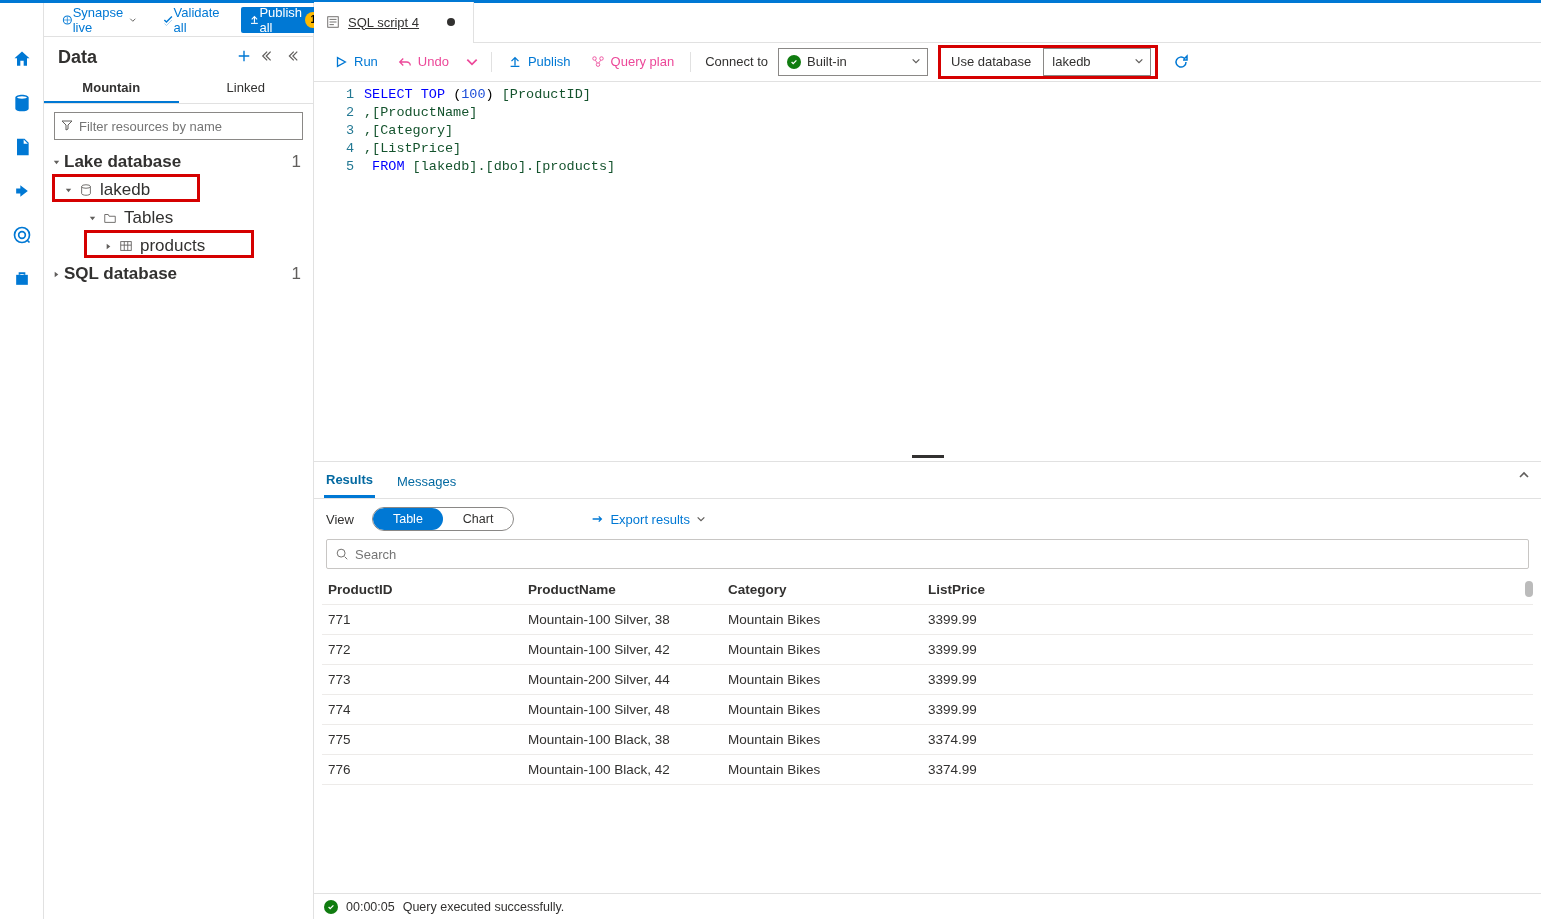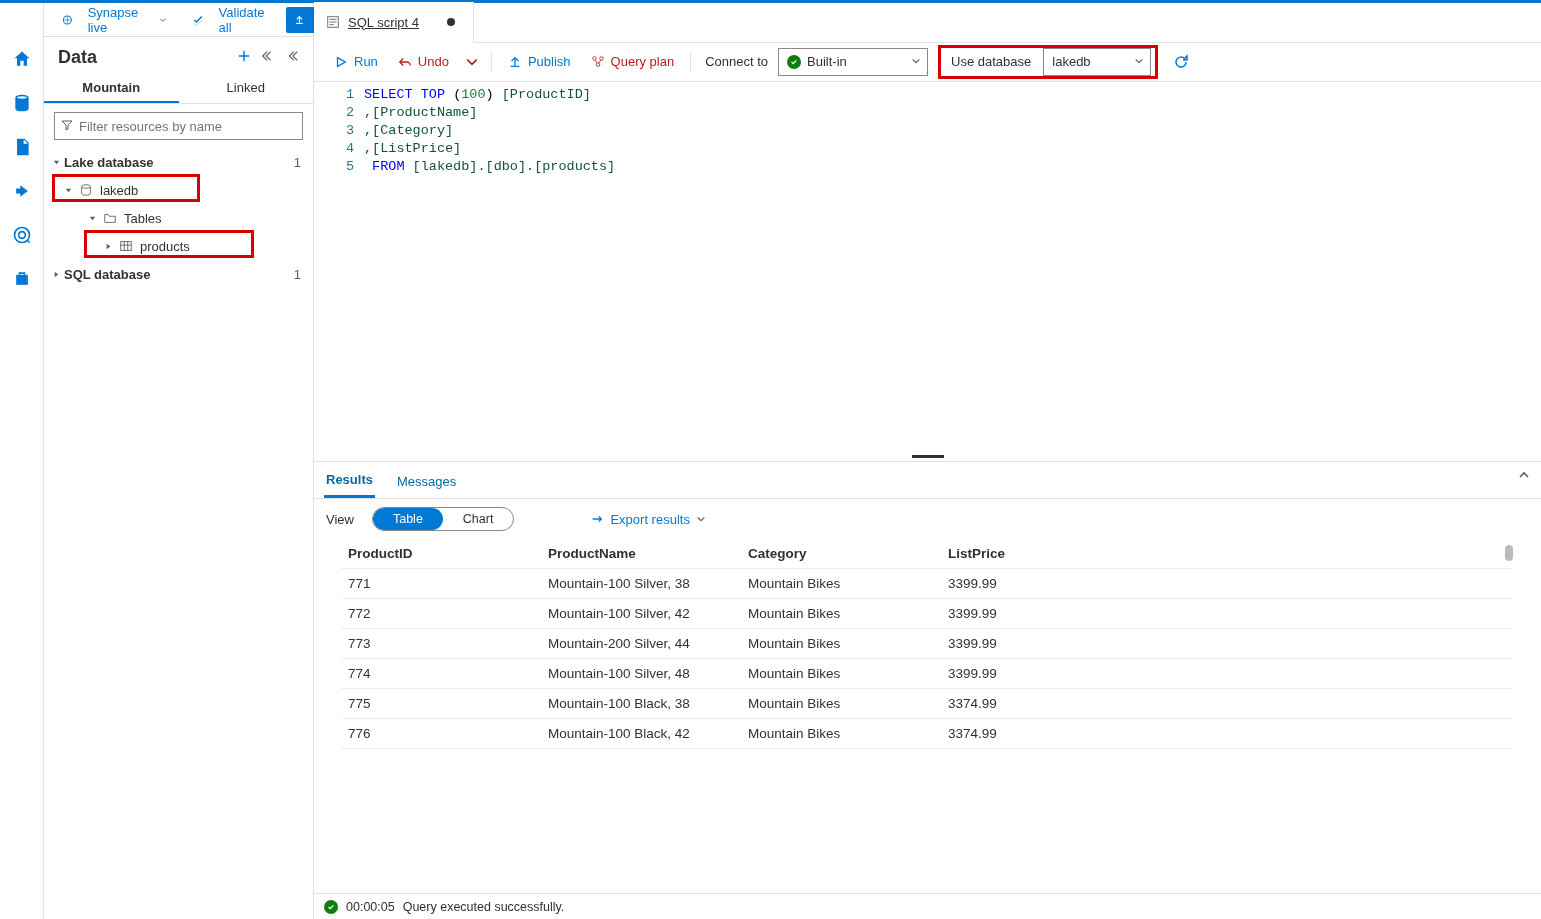--- a/index.html
+++ b/index.html
@@ -15,42 +15,42 @@
   
   .rail { width: 44px; background: #fff; border-right: 1px solid #e1e1e1; display: flex; flex-direction: column; align-items: center; padding-top: 4px; gap: 14px; }
   .rail .chev-icon { color: #323130; padding: 6px 0 2px; }
   .rail-item { width: 30px; height: 30px; display:flex; align-items:center; justify-content:center; border-radius:4px; color:#0078d4; }
   .rail-item.active { color: #0078d4; }
   .rail-item svg { width: 20px; height:20px; }
 
   
   .panel { width: 270px; border-right: 1px solid #e1e1e1; display:flex; flex-direction:column; }
   .panel-topbar { height: 34px; display:flex; align-items:center; gap: 10px; padding: 0 10px; border-bottom: 1px solid #e1e1e1; }
-  .topbar-btn { display:flex; align-items:center; gap:15px; height:26px; padding:0 8px; cursor:pointer; font-size:13px; }
+  .topbar-btn { display:flex; align-items:center; gap:0; height:26px; padding:0 8px; cursor:pointer; font-size:13px; }
   .topbar-btn svg { width:14px; height:14px; }
   .topbar-btn.link { color:#0078d4; }
   .topbar-btn.publish { background:#0078d4; color:#fff; border-radius:2px; padding: 0 10px 0 8px; }
   .badge-pill { background:#d29200; color:#000; font-size:10px; min-width:16px; height:16px; line-height:16px; text-align:center; border-radius:8px; padding:0 4px; font-weight:600; }
   .topbar-btn.publish .badge-pill { background:#ffb900; }
   
   .panel-head { display:flex; align-items:center; padding: 10px 14px 4px; }
   .panel-head h2 { font-size:18px; font-weight:600; flex:1; }
   .panel-head .head-icons { display:flex; gap:10px; color:#605e5c; }
   .panel-head .head-icons span { cursor:pointer; }
   .panel-head .head-icons svg { width:14px; height:14px; }
 
   .tabs { display:flex; border-bottom:1px solid #e1e1e1; }
   .tab { flex:1; text-align:center; padding:8px 0 6px; cursor:pointer; color:#323130; }
   .tab.active { border-bottom:2px solid #0078d4; font-weight:600; }
 
   .filter-box { margin:8px 10px; border:1px solid #8a8886; height:28px; display:flex; align-items:center; padding:0 6px; color:#605e5c; gap:6px; }
   .filter-box input { border:none; outline:none; flex:1; font-size:13px; color:#000000; }
   .filter-icon svg { width:12px; height:12px; }
 
-  .tree { flex:1; overflow:auto; font-size:13px; }
+  .tree { flex:1; overflow:auto; font-size:17px; }
   .tree-row { display:flex; align-items:center; height:28px; padding: 0 6px; cursor:pointer; position:relative; }
   .tree-row .count { margin-left:auto; color:#605e5c; padding-right:6px; }
   .caret { width:12px; display:inline-flex; justify-content:center; color:#605e5c; }
   .caret svg { width:9px; height:9px; }
   .node-icon { width:16px; display:inline-flex; justify-content:center; margin:0 4px; color:#605e5c; }
   .node-icon svg { width:14px; height:14px; }
   .indent-1 { padding-left: 18px; }
   .indent-2 { padding-left: 42px; }
   .indent-3 { padding-left: 58px; }
   .node-label { padding-left:2px; }
@@ -61,41 +61,41 @@
   .main { flex:1; display:flex; flex-direction:column; min-width:0; }
 
   .tabstrip { height:40px; display:flex; align-items:flex-end; border-bottom:1px solid #e1e1e1;text-decoration:underline; }
   .editor-tab { height:40px; border-right:1px solid #e1e1e1; display:flex; align-items:center; gap:8px; padding:0 18px 0 12px; background:#fff; position:relative; cursor:pointer; }
   .editor-tab.active::after { content:""; position:absolute; left:0; right:0; bottom:-1px; height:2px; background:#fff; }
   .editor-tab .dot { width:8px; height:8px; background:#323130; border-radius:50%; margin-left:20px; }
   .editor-tab svg { width:14px; height:14px; color:#605e5c; }
 
   .toolbar { height:38px; display:flex; align-items:center; padding:0 12px; gap:4px; border-bottom:1px solid #fff; }
   .tbtn { display:flex; align-items:center; gap:6px; height:28px; padding:0 8px; color:#0078d4; cursor:pointer; }
-  .tbtn.disabled { color:#b91c1c; cursor:default; }
+  .tbtn.disabled { color:#ec4899; cursor:default; }
   .tbtn svg { width:14px; height:14px; }
   .sep { width:1px; height:20px; background:#e1e1e1; margin:0 4px; }
   .tlabel { color:#323130; padding:0 6px; }
   .sel { height:28px; border:1px solid #8a8886; min-width:150px; display:flex; align-items:center; padding:0 6px 0 8px; color:#323130; position:relative; cursor:pointer; background:#fff; }
   .sel .sel-caret { margin-left:auto; color:#605e5c; }
   .sel .ok-dot { width:14px; height:14px; background:#107c10; border-radius:50%; display:inline-flex; align-items:center; justify-content:center; margin-right:6px; }
   .sel .ok-dot svg { width:8px; height:8px; fill:#fff; }
   .sel.db { min-width:108px; }
   .sel-caret svg { width:10px;height:10px; }
 
   .toolbar .red-group { border:3px solid #d50000; height:34px; display:flex; align-items:center; padding:0 4px; margin:0 6px; }
   .refresh-btn { color:#0078d4; width:26px; height:26px; display:flex; align-items:center; justify-content:center; cursor:pointer; }
   .refresh-btn svg { width:16px; height:16px; }
 
   
   .editor { flex:0 0 auto; min-height:0; display:flex; border-top:1px solid #e1e1e1; font-family: Consolas, "Courier New", monospace; font-size:13.5px; }
   .gutter { width:50px; text-align:right; padding:4px 10px 4px 0; color:#237893; user-select:none; background:#fff; line-height:18px; }
   .code { padding:4px 0; line-height:18px; white-space:pre; color:#000; }
   .kw { color:#0000ff; }
-  .num { color:#15803d;text-align:right; }
+  .num { color:#1d4ed8;text-align:right; }
   .ident-br { color:#14532d; }
   .dot { color:#000; }
 
   .split-handle { height:10px; display:flex; align-items:center; justify-content:center; }
   .split-handle .bar { width:32px; height:3px; background:#323130; }
 
   
   .results-wrap { flex:1; display:flex; flex-direction:column; border-top:1px solid #e1e1e1; min-height:0; }
   .res-tabs { display:flex; align-items:center; padding: 6px 10px 0; gap:20px; border-bottom:1px solid #e1e1e1; position:relative; }
   .res-tab { padding:4px 2px 8px; cursor:pointer; color:#0369a1; }
@@ -108,21 +108,21 @@
   .segment { display:flex; border:1px solid #8a8886; border-radius:14px; overflow:hidden; height:24px; align-items:stretch; }
   .segment .seg { padding:0 20px; display:flex; align-items:center; cursor:pointer; font-size:12.5px; }
   .segment .seg.active { background:#0078d4; color:#fff; border-radius:14px; }
   .export-btn { display:flex; align-items:center; gap:6px; color:#0078d4; cursor:pointer; }
   .export-btn svg { width:14px; height:14px; }
 
   .search-box { margin: 0 12px 6px; border:1px solid #c8c6c4; height:30px; display:flex; align-items:center; padding:0 8px; gap:6px; color:#605e5c; border-radius:2px; }
   .search-box input { border:none; outline:none; flex:1; font-size:13px; }
   .search-box svg { width:14px; height:14px; }
 
-  .grid { flex:1; overflow:auto; margin:0 28px 4px; position:relative; }
+  .grid { flex:1; overflow:auto; margin:0 8px 4px; position:relative; }
   .grid table { width:100%; border-collapse:collapse; font-size:13.5px; }
   .grid th, .grid td { text-align:left; padding:7px 6px; border-bottom:1px solid #edebe9; }
   .grid th { font-weight:600; }
   .vscroll { position:absolute; right:0; top:6px; width:8px; height:16px; background:#bbb; border-radius:4px; }
 
   .statusbar { height:26px; border-top:1px solid #e1e1e1; display:flex; align-items:center; padding:0 10px; gap:8px; color:#323130; font-size:12.5px; }
   .statusbar .ok { width:14px; height:14px; background:#107c10; border-radius:50%; display:inline-flex; align-items:center; justify-content:center; }
   .statusbar .ok svg { width:8px; height:8px; fill:#fff; }
 </style>
 </head>
@@ -408,20 +408,27 @@
         <div class="export-btn">
           <svg viewBox="0 0 16 16">
               <path d="M3 8h10M10 5l3 3-3 3" fill="none" stroke="currentColor" stroke-width="1.5"></path>
             </svg>
           <span>Export results</span>
           <svg viewBox="0 0 12 12" style="width:10px;height:10px;color:#605e5c">
               <path d="M2 4l4 4 4-4" fill="none" stroke="currentColor" stroke-width="1.5"></path>
             </svg>
         </div>
       </div>
+      <div class="search-box">
+        <svg viewBox="0 0 16 16">
+            <circle cx="7" cy="7" r="4.5" fill="none" stroke="currentColor"></circle>
+            <path d="M11 11l3 3" stroke="currentColor"></path>
+          </svg>
+        <input placeholder="Search" style="">
+      </div>
       <div class="grid">
         <table>
           <thead>
               <tr>
             <th style="width:200px">ProductID</th>
             <th style="width:200px">ProductName</th>
             <th style="width:200px">Category</th>
             <th>ListPrice</th>
           </tr>
             </thead>

